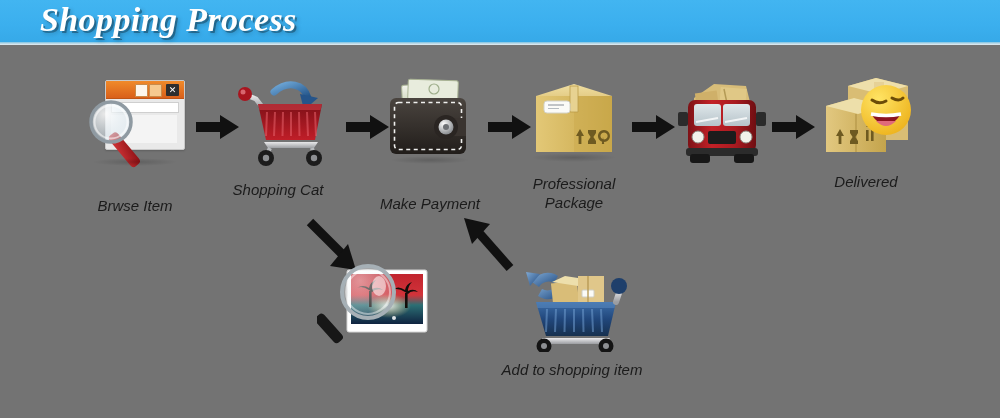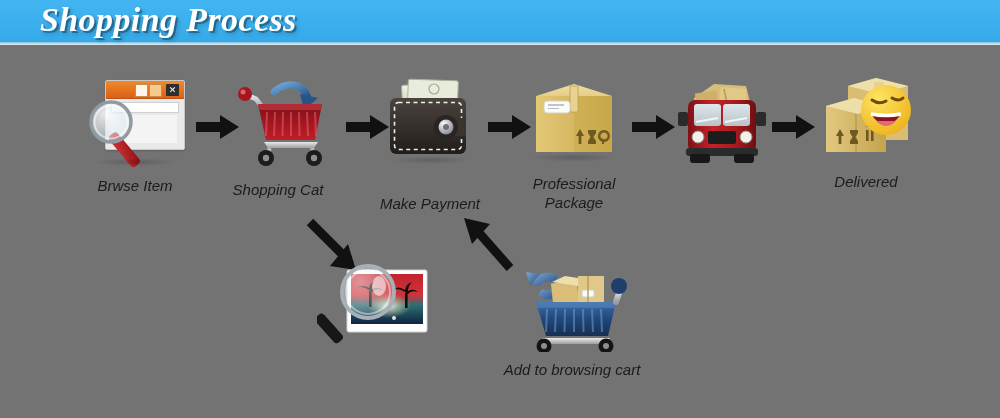--- a/index.html
+++ b/index.html
@@ -122,21 +122,21 @@
             <stop offset="0" stop-color="#ffffff" stop-opacity=".85"></stop>
             <stop offset="1" stop-color="#cfe0ea" stop-opacity=".45"></stop>
           </radialGradient>
         </defs>
         <rect x="34" y="30" width="11" height="40" rx="4" transform="rotate(-40 39 50)" fill="url(#mgHandle)"></rect>
         <circle cx="26" cy="22" r="20" fill="url(#mgGlass)" stroke="#8f9aa2" stroke-width="3.5"></circle>
         <circle cx="26" cy="22" r="16.5" fill="none" stroke="#ffffff" stroke-opacity=".55" stroke-width="2"></circle>
       </svg>
       <div class="shadow-oval" style="bottom:-2px;width:86px;height:8px;"></div>
     </div>
-    <div class="step-label" style="margin-top:12px;">Brwse Item</div>
+    <div class="step-label" style="margin-top:32px;">Brwse Item</div>
   </div>
 
   <div class="arrow" style="left:196px;top:114px;">
     <svg width="44" height="26" viewBox="0 0 44 26">
       <polygon points="0,8 24,8 24,1 43,13 24,25 24,18 0,18" fill="#111111"></polygon>
     </svg>
   </div>
 
   <div class="step" style="left:218px;top:72px;width:120px;">
     <div class="step-art ic-cart">
@@ -471,16 +471,16 @@
 
         <path d="M26 86 L94 86 L90 92 L30 92 Z" fill="url(#bmetal)"></path>
         <line x1="32" y1="90" x2="28" y2="96" stroke="#b9bbbe" stroke-width="4"></line>
         <line x1="88" y1="90" x2="90" y2="96" stroke="#b9bbbe" stroke-width="4"></line>
         <circle cx="28" cy="94" r="7.5" fill="#141414"></circle>
           <circle cx="28" cy="94" r="3" fill="#8d8f92"></circle>
         <circle cx="90" cy="94" r="7.5" fill="#141414"></circle>
           <circle cx="90" cy="94" r="3" fill="#8d8f92"></circle>
       </svg>
     </div>
-    <div class="step-label" style="margin-top:8px;">Add to browsing cart</div>
+    <div class="step-label" style="margin-top:8px;">Add to shopping item</div>
   </div>
 
 </div>
 
 </body></html>

